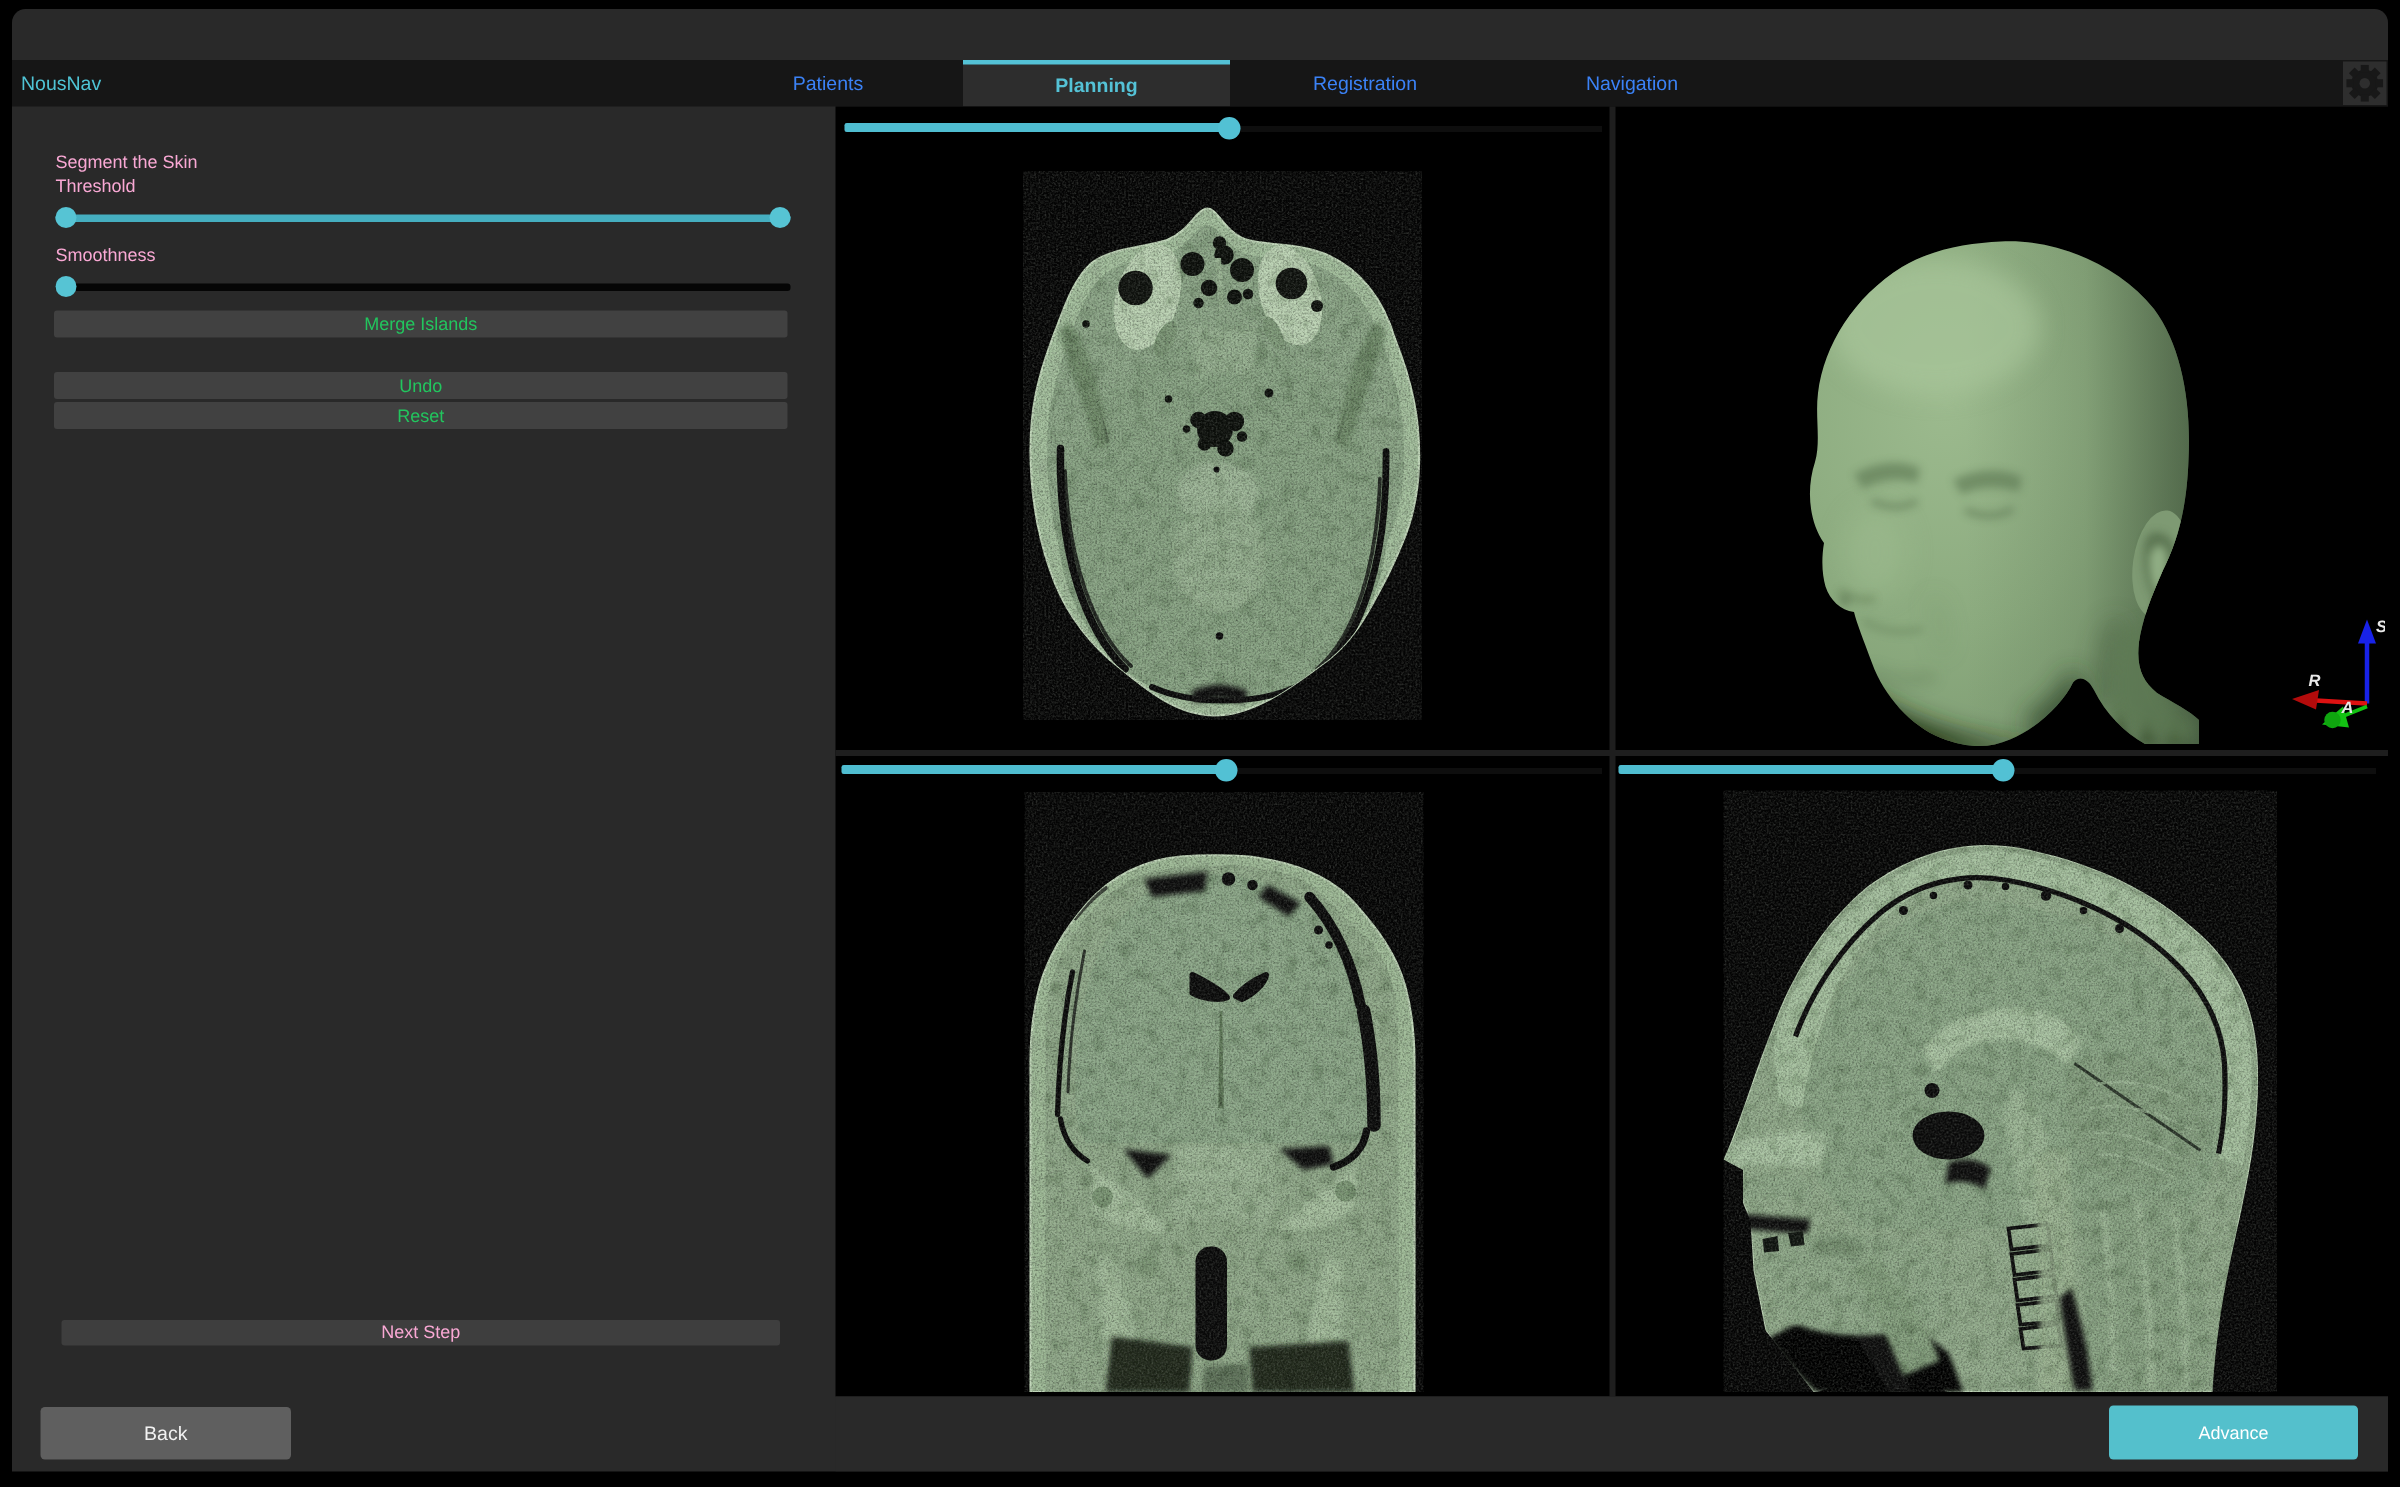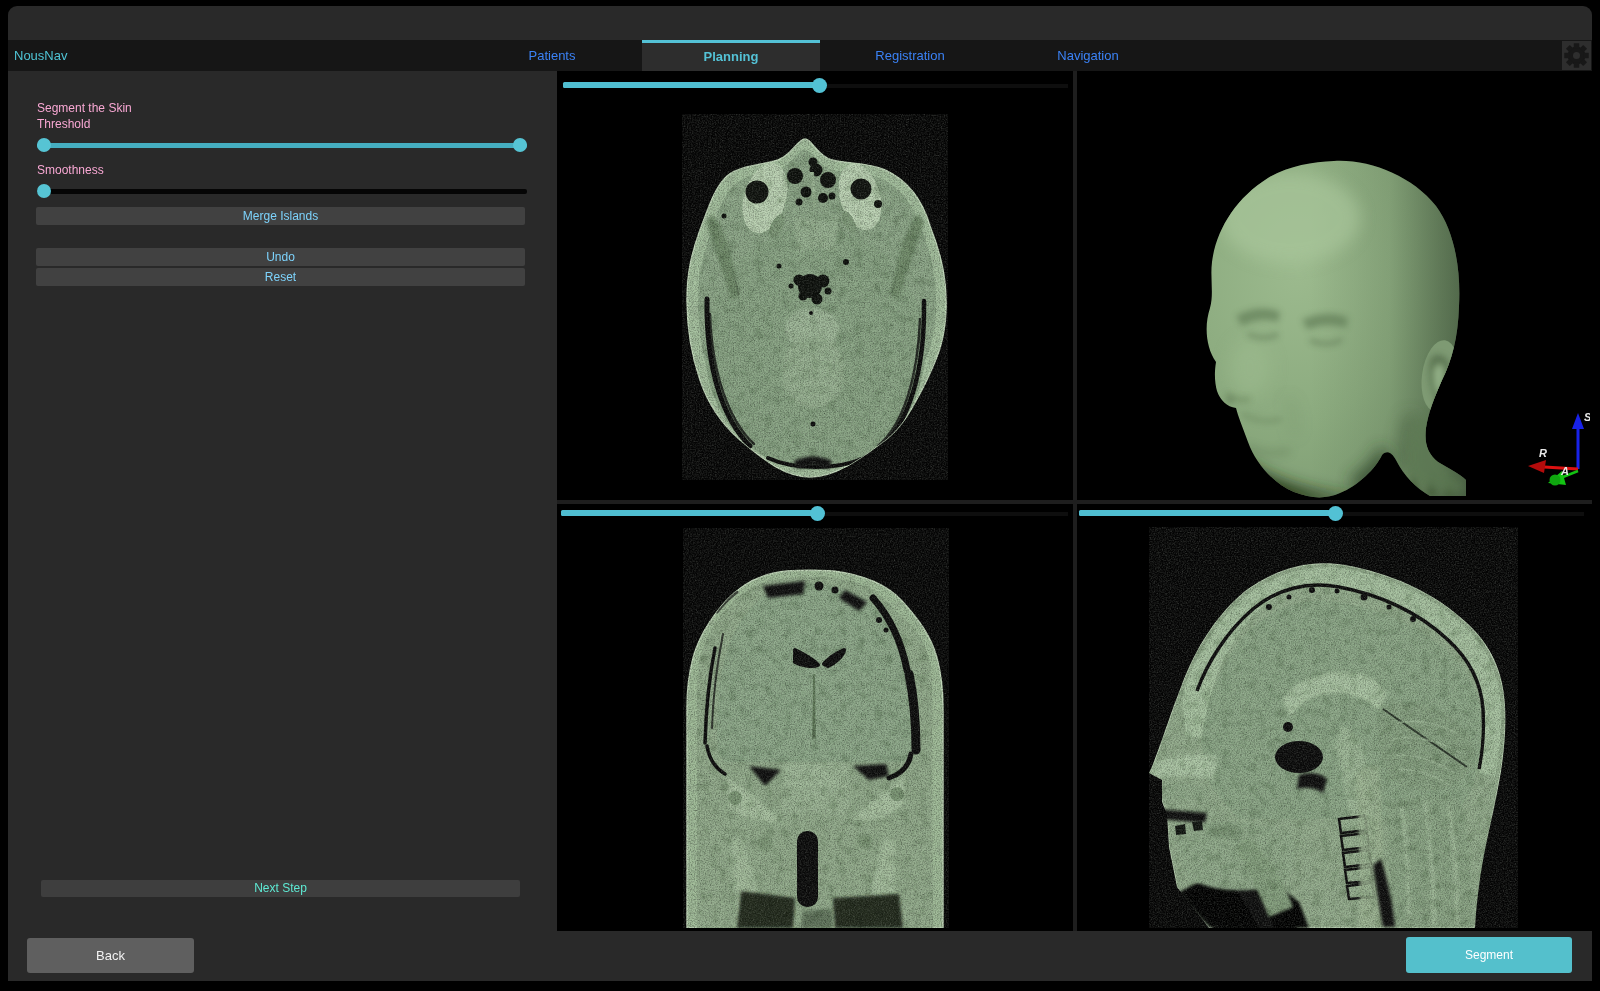--- a/index.html
+++ b/index.html
@@ -16,21 +16,21 @@
 #closebtn{position:absolute;left:1557px;top:7px;width:19px;height:19px;border-radius:50%;background:#e8491e;color:#fff;}
 #closebtn svg{position:absolute;left:4px;top:4px;}
 
 #tabbar{position:absolute;left:0;top:34px;width:1584px;height:31px;background:#161616;}
 #nousnav{position:absolute;left:6px;top:0;height:31px;line-height:31px;color:#4fc4d5;font-size:13px;}
 .tab{position:absolute;top:0;height:31px;line-height:31px;color:#3b82f6;font-size:13px;text-align:center;}
 #tab-planning{left:634px;width:178px;background:#2d2d2d;border-top:3px solid #54c2d6;line-height:28px;color:#54c2d6;font-weight:bold;}
 #gearbtn{position:absolute;left:1554px;top:1px;width:29px;height:29px;background:#2e2e2e;}
 
 .lbl{position:absolute;color:#f9a8d4;font-size:12px;}
-.btn{position:absolute;background:#414141;border-radius:2px;color:#7dd3fc;font-size:12px;text-align:center;}
+.btn{position:absolute;background:#414141;border-radius:2px;color:#22c55e;font-size:12px;text-align:center;}
 .track{position:absolute;height:5px;border-radius:2px;}
 .knob{position:absolute;width:14px;height:14px;border-radius:50%;background:#56c4d4;}
 
 #viewports{position:absolute;left:549px;top:65px;width:1035px;height:860px;background:#000;}
 .vtrack{position:absolute;height:6px;background:#4fbdd0;border-radius:1.5px;}
 .vgroove{position:absolute;height:4px;background:#0e0e0e;}
 .vknob{position:absolute;width:15px;height:15px;border-radius:50%;background:#52c1d4;}
 #botbar{position:absolute;left:549px;top:925px;width:1035px;height:50px;background:#292929;}
 #advance{position:absolute;left:1398px;top:931px;width:166px;height:36px;background:#54c0cc;border-radius:3px;color:#fff;font-size:12px;text-align:center;line-height:36px;}
 #back{position:absolute;left:19px;top:932px;width:167px;height:35px;background:#5f5f5f;border-radius:3px;color:#f2f2f2;font-size:13px;text-align:center;line-height:35px;}
@@ -66,21 +66,21 @@
   <div class="lbl" style="left:29px;top:111px;">Threshold</div>
   <div class="track" style="left:29px;top:137px;width:490px;background:#45aec0;"></div>
   <div class="knob" style="left:29px;top:132px;"></div>
   <div class="knob" style="left:505px;top:132px;"></div>
   <div class="lbl" style="left:29px;top:157px;text-align:center;">Smoothness</div>
   <div class="track" style="left:29px;top:183px;width:490px;background:#050505;"></div>
   <div class="knob" style="left:29px;top:178px;"></div>
   <div class="btn" style="left:28px;top:201px;width:489px;height:18px;line-height:18px;">Merge Islands</div>
   <div class="btn" style="left:28px;top:242px;width:489px;height:18px;line-height:18px;">Undo</div>
   <div class="btn" style="left:28px;top:262px;width:489px;height:18px;line-height:18px;">Reset</div>
-  <div class="btn" style="left:33px;top:874px;width:479px;height:17px;line-height:17px;background:#3e3e3e;color:#5eead4;">Next Step</div>
+  <div class="btn" style="left:33px;top:874px;width:479px;height:17px;line-height:17px;background:#3e3e3e;color:#f9a8d4;">Next Step</div>
 
   <div id="viewports">
 
     <div class="abs" style="left:516px;top:0;width:4px;height:860px;background:#1e1e1e;"></div>
     <div class="abs" style="left:0;top:429px;width:1035px;height:4px;background:#1e1e1e;"></div>
 
     <div class="vgroove" style="left:6px;top:13px;width:505px;"></div>
     <div class="vtrack" style="left:6px;top:11px;width:252px;"></div>
     <div class="vknob" style="left:255px;top:7px;"></div>
 
@@ -398,14 +398,14 @@
 <path d="M100,310 C120,330 135,355 144,380 L120,390 C108,362 96,336 86,320 Z" fill="#85a07e" filter="url(#sgb2)"></path>
 <rect width="369" height="401" filter="url(#sgblot)" opacity="0.4" style="mix-blend-mode:multiply"></rect>
 </g>
 <rect width="369" height="401" filter="url(#sgn)" opacity="0.32"></rect>
 <rect width="369" height="401" filter="url(#sgd)" opacity="0.5"></rect>
 </svg>
       </div>
   </div>
   <div id="botbar"></div>
   <div id="back">Back</div>
-  <div id="advance">Segment</div>
+  <div id="advance">Advance</div>
 </div>
 
 </body></html>

